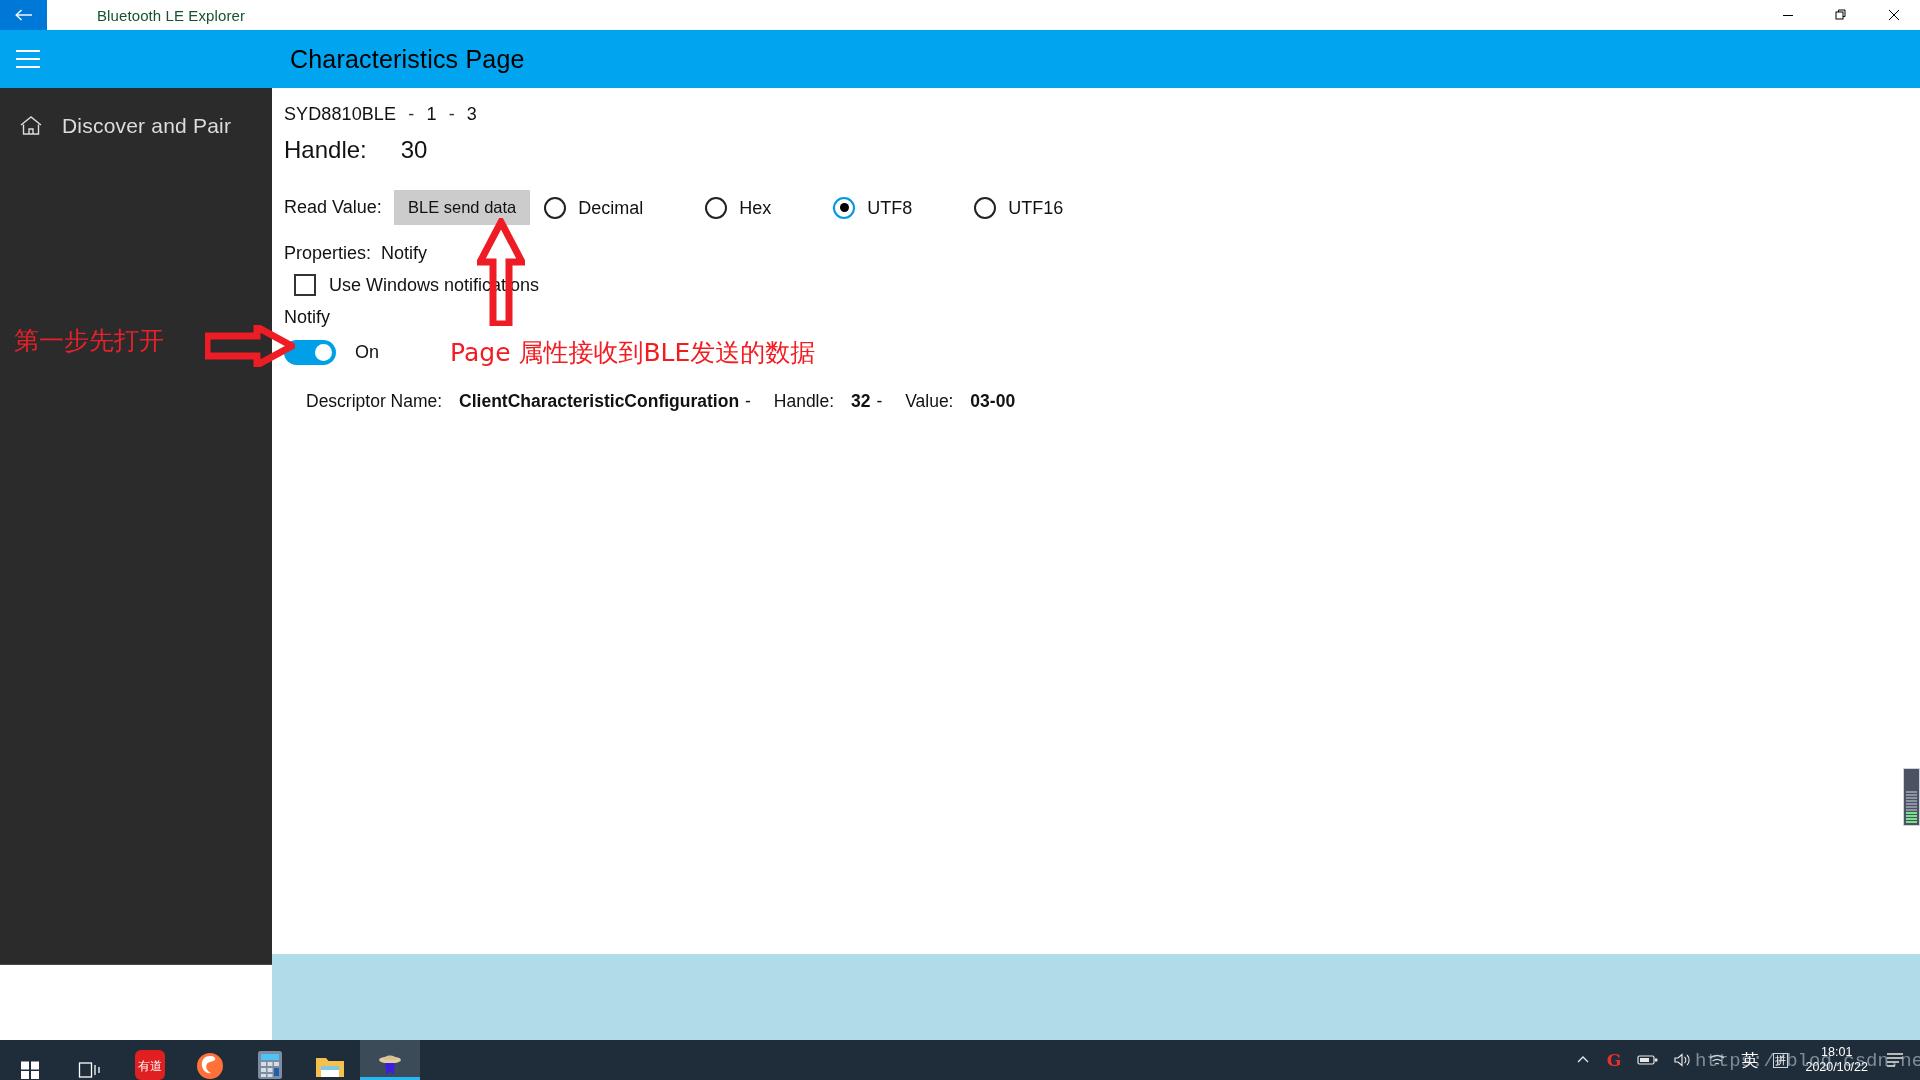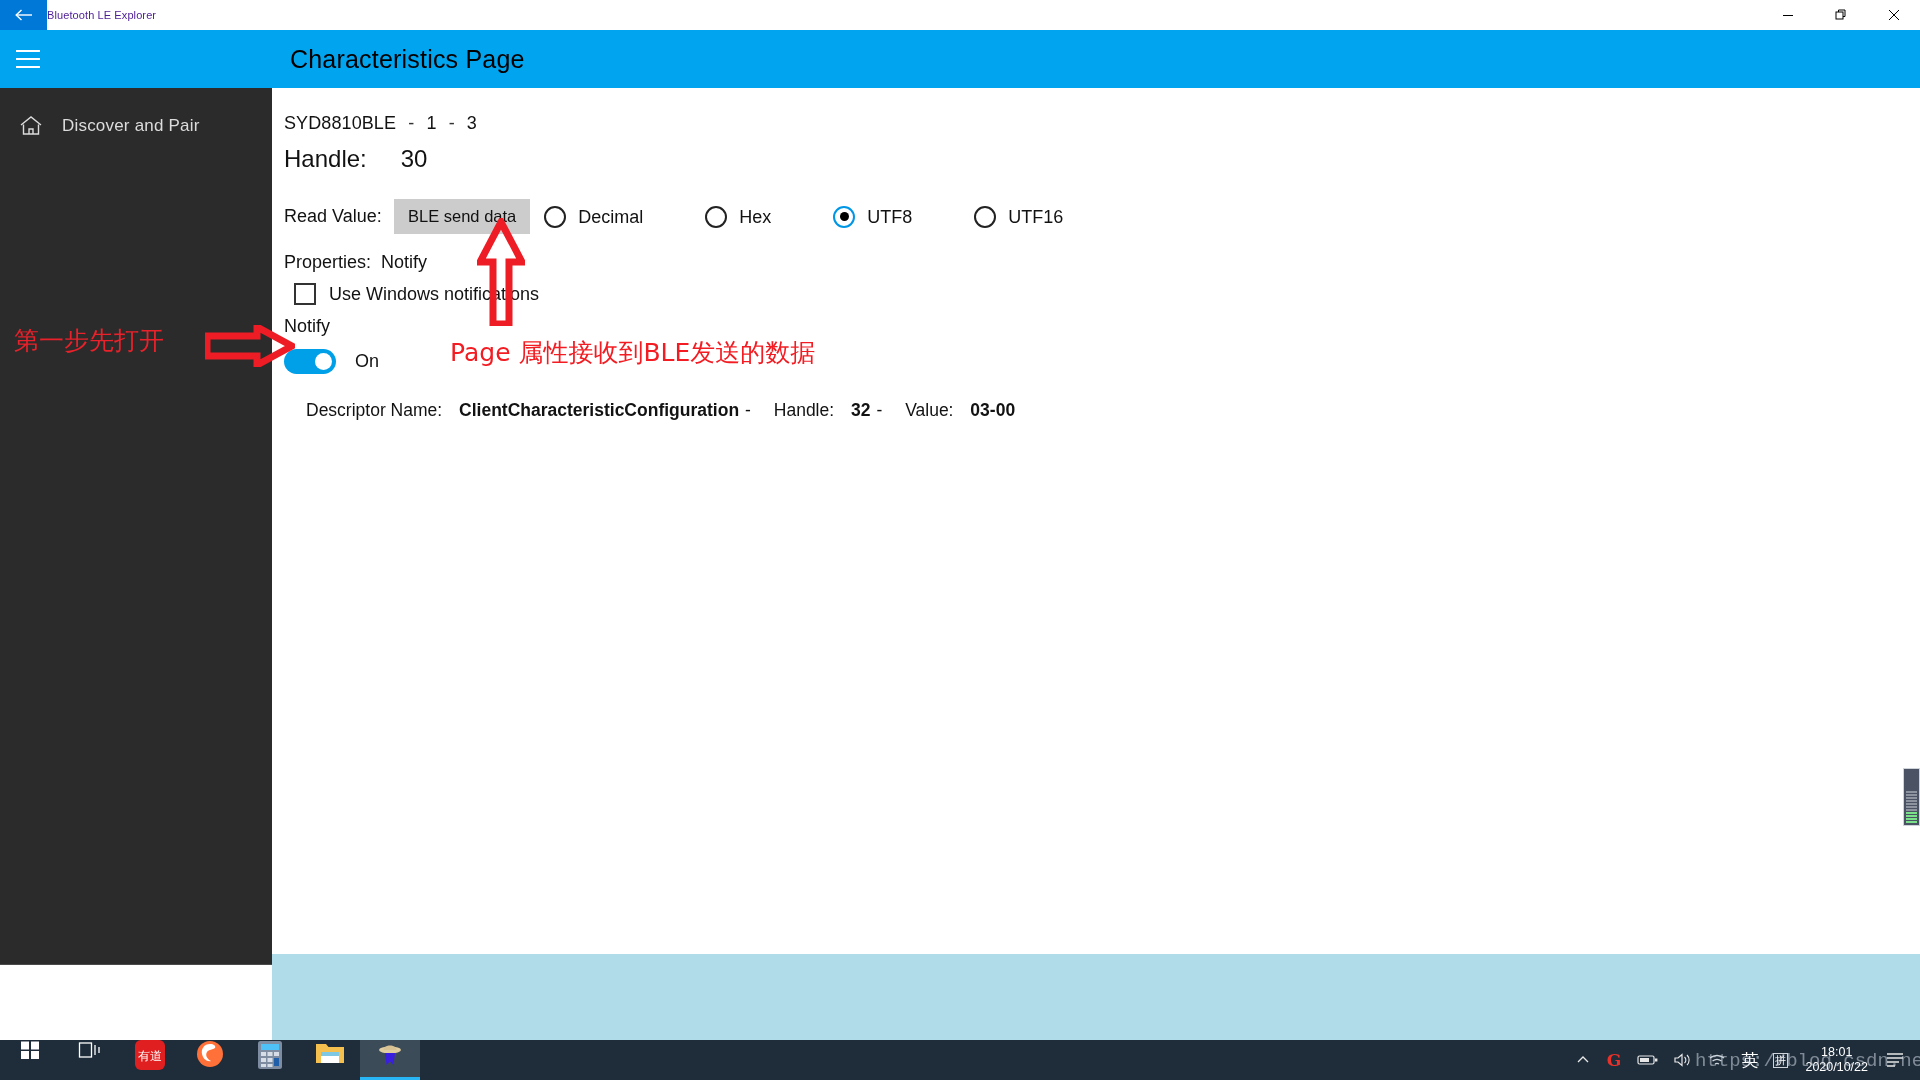--- a/index.html
+++ b/index.html
@@ -18,21 +18,22 @@
     display: flex; align-items: stretch;
   }
   .back-btn {
     width: 47px; height: 30px; background: #0078d7;
     display: flex; align-items: center; justify-content: center;
     cursor: pointer;
   }
   .back-btn svg { display: block; }
   .title-text {
     display: flex; align-items: center;
-    font-size: 11px; color: #4c1d95;
+    padding-left: 50px;
+    font-size: 15px; color: #14532d;
     letter-spacing: 0.1px;
   }
   .win-controls { margin-left: auto; display: flex; align-items: stretch; }
   .win-btn {
     width: 53px; height: 30px;
     display: flex; align-items: center; justify-content: center;
     cursor: pointer; color: #000;
   }
 
   
@@ -61,31 +62,30 @@
   }
   .nav-list { padding-top: 8px; }
   .nav-item {
     height: 60px; display: flex; align-items: center;
     cursor: pointer; color: #d8d8d8;
   }
   .nav-icon {
     width: 62px; display: flex; align-items: center; justify-content: center;
     flex: 0 0 62px;
   }
-  .nav-label { font-size: 17px; color: #dcdcdc; letter-spacing: 0.2px; }
+  .nav-label { font-size: 21px; color: #dcdcdc; letter-spacing: 0.2px; }
   .nav-spacer { flex: 1 1 auto; }
   .nav-sep { height: 1px; background: #4a4a4a; margin: 0; }
 
   
   .content {
     position: absolute; left: 272px; top: 88px;
     width: 1648px; height: 866px;
     background: #ffffff;
     color: #121212;
-    margin-top: 9px;
   }
   .content-inner { padding: 16px 0 0 12px; }
 
   .line-title { font-size: 18px; margin-bottom: 11px; letter-spacing: .1px; }
   .sep-dash { padding: 0 7px; color: #333; }
 
   .handle-row { font-size: 24px; margin-bottom: 26px; }
   .handle-row .lbl { display: inline-block; width: 110px; }
 
   .readvalue-row {
@@ -184,21 +184,21 @@
     white-space: nowrap;
   }
 
   
   .taskbar {
     position: absolute; left: 0; bottom: 0; width: 1920px; height: 40px;
     background: #1f2d3a;
     display: flex; align-items: stretch;
   }
   .tb-item {
-    width: 60px; display: flex; align-items: flex-start; justify-content: center;
+    width: 60px; display: flex; align-items: flex-end; justify-content: center;
     cursor: pointer; position: relative;
   }
   .tb-item.active { background: #3c4b58; }
   .tb-item.active::after {
     content: ""; position: absolute; left: 0; bottom: 0;
     width: 100%; height: 3px; background: #29b6f6;
   }
   .tray {
     margin-left: auto; display: flex; align-items: center; gap: 0;
     padding-right: 8px;

